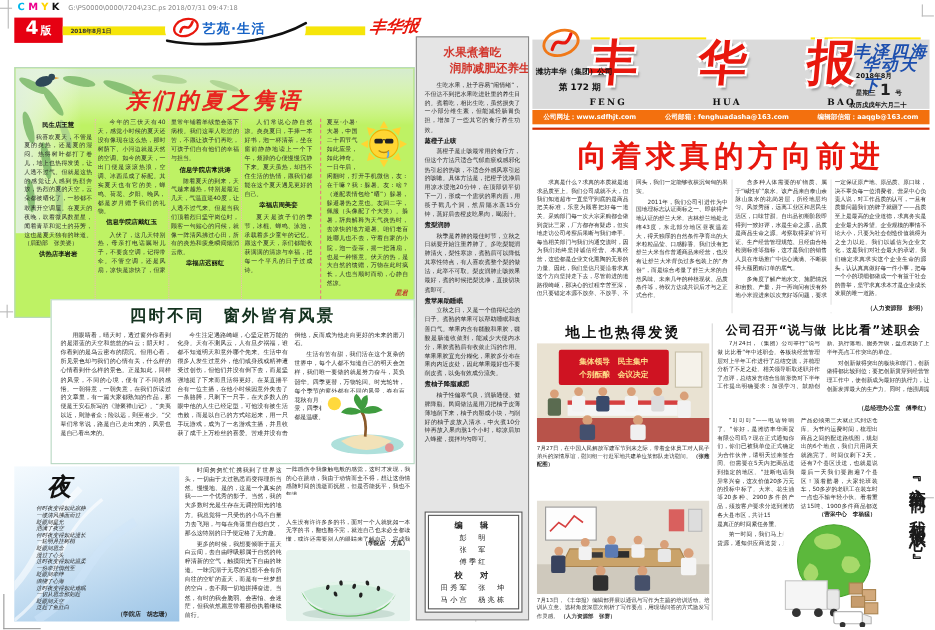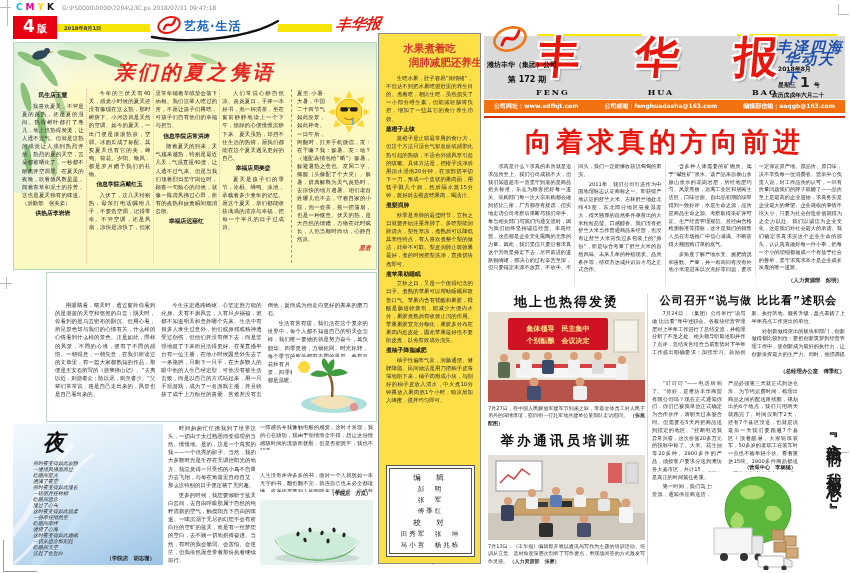--- a/index.html
+++ b/index.html
@@ -5,36 +5,36 @@
   html,body{margin:0;padding:0;background:#fff;}
   #canvas{position:relative;width:850px;height:573px;background:#fff;overflow:hidden;
     font-family:"DejaVu Sans",sans-serif;color:#222;}
   .abs{position:absolute;}
   .jt{text-align:justify;text-justify:inter-ideograph;line-height:1.5;color:#2a2a2a;}
   .ind p, .para{text-indent:2em;margin:0 0 2px 0;}
   .crop{background:#b9b9b9;}
   
   .badge{background:#e60012;color:#fff;display:flex;align-items:baseline;justify-content:center;gap:2px;}
   .ystrip{background:#f6e50a;}
-  .feature-box{border:1px solid #b7d8c2;background:#fef9c3;overflow:hidden;}
+  .feature-box{border:1px solid #b7d8c2;background:#bef264;overflow:hidden;margin-top:19px;}
   .ftitle{font-family:"DejaVu Serif",serif;font-style:italic;font-weight:bold;color:#e8261f;letter-spacing:3px;}
   .fhead{font-weight:bold;text-align:center;font-size:5.8px;margin:2px 0;color:#111;}
   .fitem{font-size:5.4px;}
   .cols4{columns:4;column-gap:5px;column-rule:1px dotted #f0b6b6;}
   .cols3{columns:3;column-gap:6px;}
   .cols2{columns:2;column-gap:6px;}
   .a2title{font-weight:bold;color:#14321f;letter-spacing:2px;text-align:center;}
   .serifb{font-family:"DejaVu Serif",serif;font-weight:bold;}
   .byline{font-weight:bold;text-align:right;}
-  .sidebar{border:1px solid #8a8a8a;background:#fde047;}
+  .sidebar{border:1px solid #8a8a8a;background:#e5e5e5;}
   .sbtitle{color:#d2342a;font-weight:bold;text-align:center;line-height:1.25;}
   .sbhead{font-weight:bold;font-size:5.8px;margin:2px 0 1px;color:#111;}
   .staff{border:1px solid #555;outline:1px solid #555;outline-offset:-4px;background:#fff;
     display:flex;flex-direction:column;align-items:center;justify-content:center;gap:2px;}
-  .staff .lbl{font-weight:normal;font-size:7.5px;letter-spacing:4px;}
+  .staff .lbl{font-weight:bold;font-size:7.5px;letter-spacing:4px;}
   .staff .nm{font-size:6.5px;letter-spacing:2px;}
   
   .grayband{background:#dadada;}
   .bigchar{font-family:"DejaVu Serif",serif;font-weight:bold;color:#e8170d;font-size:44px;
     transform:skewX(-5deg);
     text-shadow:-2px -2px 0 #fff,2px -2px 0 #fff,-2px 2px 0 #fff,2px 2px 0 #fff,3px 3px 2px #9a9a9a;}
   .pinyin{font-family:"DejaVu Serif",serif;font-weight:bold;font-size:8px;letter-spacing:2px;color:#111;}
   .orangebar{background:#f3700e;color:#fff;display:flex;align-items:center;justify-content:space-between;
     padding:0 10px;font-size:6px;font-weight:bold;}
   .slogan{color:#1d4fae;font-weight:bold;font-style:italic;font-size:15px;letter-spacing:2px;
@@ -170,20 +170,21 @@
         <path d="M22,18.8 h2" stroke="#222" stroke-width="1"></path>
         <path d="M18,29 q5,4 10,0" stroke="#b8860b" stroke-width="1.2" fill="none"></path>
         <path d="M27,30 q1,4 -1,6" stroke="#5aa7e8" stroke-width="1.6" fill="none"></path>
       </svg>
       <span>夏至·小暑·大暑，中国二十四节气如此应景，如此神奇。一日午后，闲翻时，打开手机微信，友：在干嘛？我：躲暑。友：啥？（遂配表情包给“晒”）躲暑，躲避暑热之意也。友回二字，佩服（头像配了个大笑）。躲暑，辞典解释为天气炎热时，去凉快的地方避暑。咱们老百姓哪儿也不去，守着自家的小院，泡一壶茶，摇一把蒲扇，也是一种惬意。伏天的热，是大自然的馈赠，万物在此时疯长，人也当顺时而动，心静自然凉。</span>
       <div style="text-align:right;color:#c23a2b;font-weight:bold;font-size:6px;font-style:italic;">星君</div>
     </div>
   </div>
 
   <div class="abs" style="left:46px;top:272px;width:329px;height:148px;border:1px solid #b7d8c2;background:#fff;overflow:hidden;">
+    <div class="abs a2title" style="left:0;top:5px;width:329px;font-size:15px;">四时不同　窗外皆有风景</div>
     <div class="abs cols3 jt smalltxt" style="left:8px;top:28px;width:313px;height:114px;overflow:hidden;font-size:5.4px;">
       <p class="para">用眼睛看，晴天时，透过窗外你看到的是湛蓝的天空和悠悠的白云；阴天时，你看到的是乌云密布的阴沉。但用心看，所见景色却与我们的心情有关，什么样的心情看到什么样的景色。正是如此，同样的风景，不同的心境，便有了不同的感悟。一朝得意，一朝失意，在我们所读过的文章里，有一篇大家都熟知的作品，那便是王安石所写的《游褒禅山记》。“夫夷以近，则游者众；险以远，则至者少。”父辈们常常说，路是自己走出来的，风景也是自己看出来的。</p>
       <p class="para">今生注定遇路崎岖，心坚定胜万能的化身。天有不测风云，人有旦夕祸福，谁都不知道明天和意外哪个先来。生活中有很多人发生过意外，他们或身残或精神遭受过创伤，但他们并没有倒下去，而是坚强地挺了下来而且活得更好。在某直播平台有一位主播，在他小时候因意外失去了一条胳膊，只剩下一只手，在大多数人的眼中他的人生已经定型，可他没有被生活击败，而是以自己的方式站起来，用一只手玩游戏，成为了一名游戏主播，并且收获了成千上万粉丝的喜爱。苦难并没有击倒他，反而成为他走向更好的未来的磨刀石。</p>
       <p class="para">生活有苦有甜，我们活在这个复杂的世界中，每个人都不知道自己的明天会怎样，我们唯一要做的就是努力奋斗，莫负韶华。四季更替，万物轮回。时光轮转，每个季节的窗外都有不同的风景，春有百花秋有月，夏有凉风冬有雪。只要心中有景，四季都是风景；只要心中有爱，处处都是温暖。</p>
     </div>
     <svg class="abs" style="right:8px;bottom:6px;background:#fff;" width="76" height="58" viewBox="0 0 76 58">
       <circle cx="12" cy="10" r="6" fill="#ffd93d"></circle>
       <ellipse cx="42" cy="47" rx="33" ry="9" fill="#aee0db"></ellipse>
       <path d="M18,44 q22,-12 46,0 q-10,8 -23,8 q-13,0 -23,-8" fill="#f2e2b8"></path>
       <path d="M40,40 q2,-16 -4,-24" stroke="#8a5a2b" stroke-width="2.5" fill="none"></path>
@@ -392,21 +393,20 @@
     </g>
     <g>
       <rect x="46" y="84" width="26" height="11" rx="2" fill="#fff" stroke="#b5b5b5"></rect>
       <path d="M72,86 l8,3 v6 h-8 z" fill="#eee" stroke="#b5b5b5"></path>
       <circle cx="54" cy="96" r="2.6" fill="#333"></circle>
         <circle cx="72" cy="96" r="2.6" fill="#333"></circle>
     </g>
   </svg>
   <div class="abs vquote" style="left:803px;top:358px;width:40px;height:208px;">『交给你们，我们很放心！』</div>
 
-  <div class="abs h2r" style="left:488px;top:432px;width:157px;font-size:13.5px;letter-spacing:3px;">举办通讯员培训班</div>
   <svg class="abs" style="left:488px;top:455px;" width="157" height="85" viewBox="0 0 157 85">
     <rect x="0" y="0" width="157" height="60" fill="#e5e1d8"></rect>
     <rect x="0" y="58" width="157" height="27" fill="#cfc9bd"></rect>
     <rect x="8" y="6" width="46" height="30" fill="#fdfdfd" stroke="#9a9a9a"></rect>
     <path d="M12,28 l8,-8 6,4 8,-10 8,6" stroke="#d64040" stroke-width="1.5" fill="none"></path>
     <rect x="120" y="8" width="14" height="20" fill="#d64040" opacity="0.8"></rect>
     <rect x="138" y="8" width="12" height="20" fill="#dddddd" stroke="#bbb"></rect>
     <path d="M30,44 h100 l8,16 h-116 z" fill="#caa36a" stroke="#a9834f"></path>
     <rect x="70" y="46" width="14" height="6" fill="#2d2d2d"></rect>
     <rect x="48" y="47" width="12" height="5" fill="#3a3a3a"></rect>

